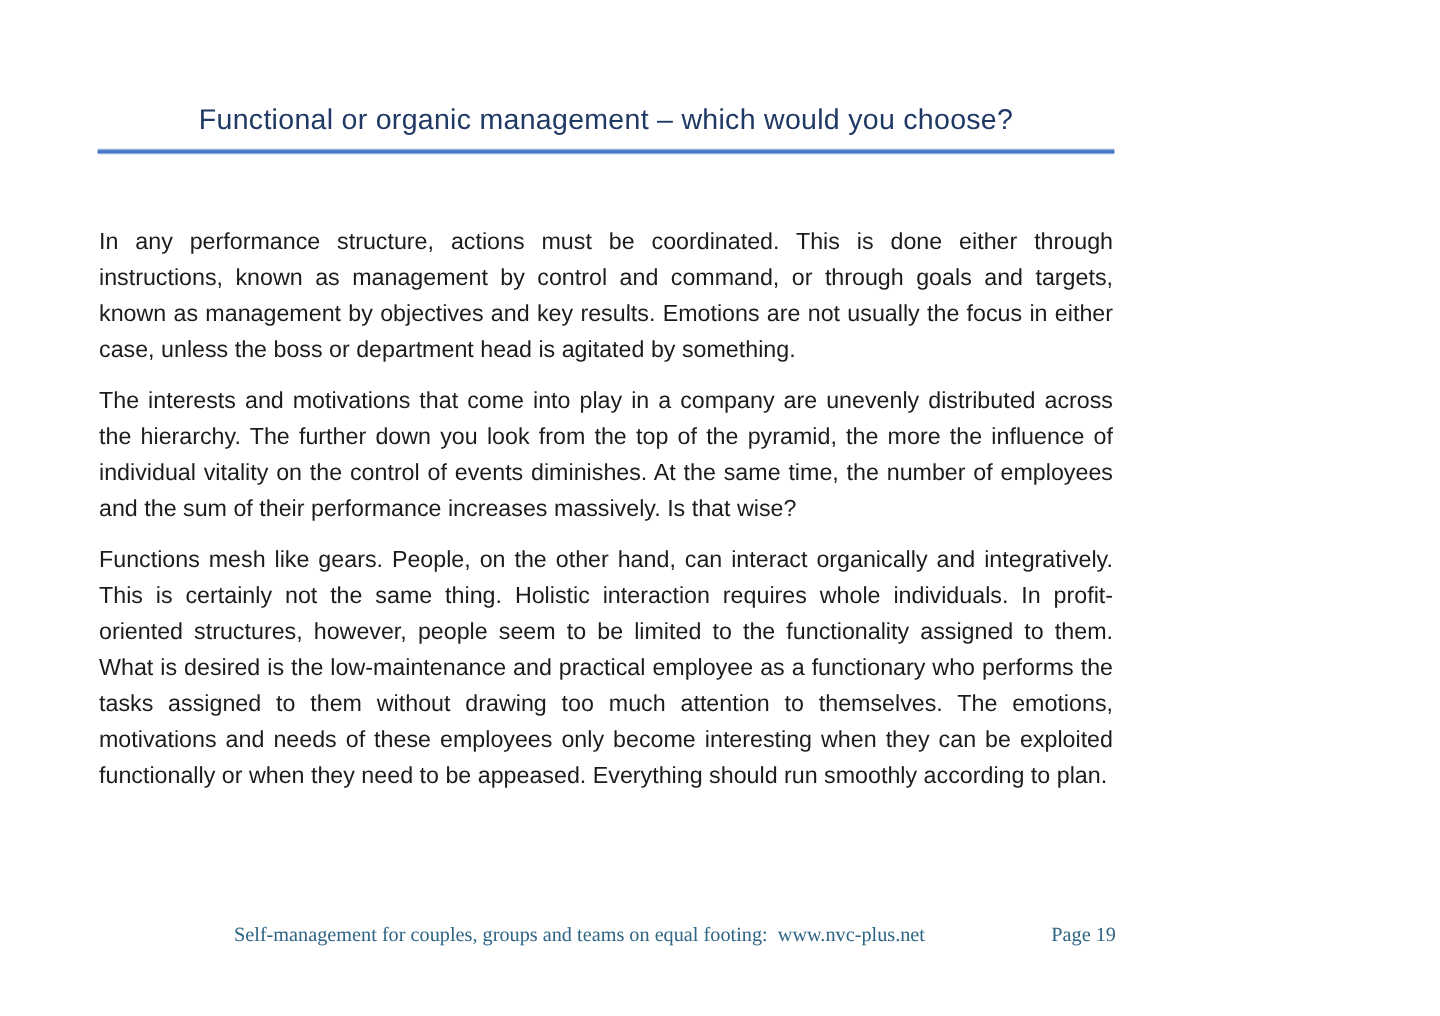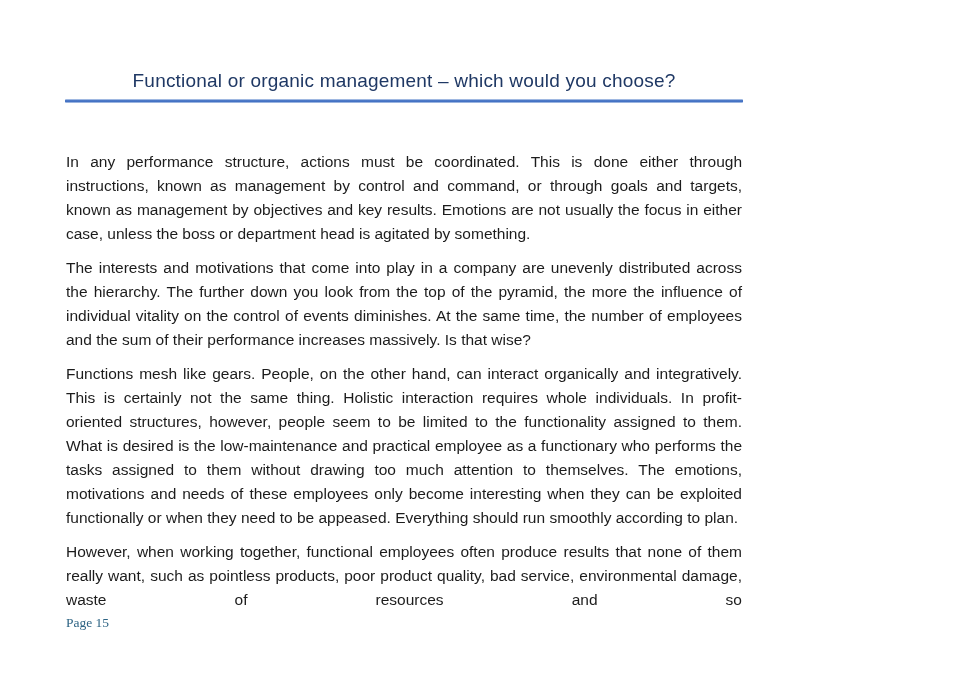--- a/index.html
+++ b/index.html
@@ -80,20 +80,20 @@
   <div class="title-block">
     <div class="slide-title">Functional or organic management – which would you choose?</div>
   </div>
 
   <div class="title-rule"></div>
 
   <div class="body-text">
     <p>In any performance structure, actions must be coordinated. This is done either through instructions, known as management by control and command, or through goals and targets, known as management by objectives and key results. Emotions are not usually the focus in either case, unless the boss or department head is agitated by something.</p>
     <p>The interests and motivations that come into play in a company are unevenly distributed across the hierarchy. The further down you look from the top of the pyramid, the more the influence of individual vitality on the control of events diminishes. At the same time, the number of employees and the sum of their performance increases massively. Is that wise?</p>
     <p>Functions mesh like gears. People, on the other hand, can interact organically and integratively. This is certainly not the same thing. Holistic interaction requires whole individuals. In profit-oriented structures, however, people seem to be limited to the functionality assigned to them. What is desired is the low-maintenance and practical employee as a functionary who performs the tasks assigned to them without drawing too much attention to themselves. The emotions, motivations and needs of these employees only become interesting when they can be exploited functionally or when they need to be appeased. Everything should run smoothly according to plan.</p>
-    <p class="continued">However, when working together, functional employees often produce results that none of them really want, such as pointless products, poor product quality, bad service, environmental damage, waste of resources and so</p>
   </div>
 
   <div class="footer">
-    <span class="footer-right">Page 15</span>
+    <span class="footer-left">Self-management for couples, groups and teams on equal footing:  www.nvc-plus.net</span>
+    <span class="footer-right">Page 19</span>
   </div>
 
 </div>
 
 </body></html>

